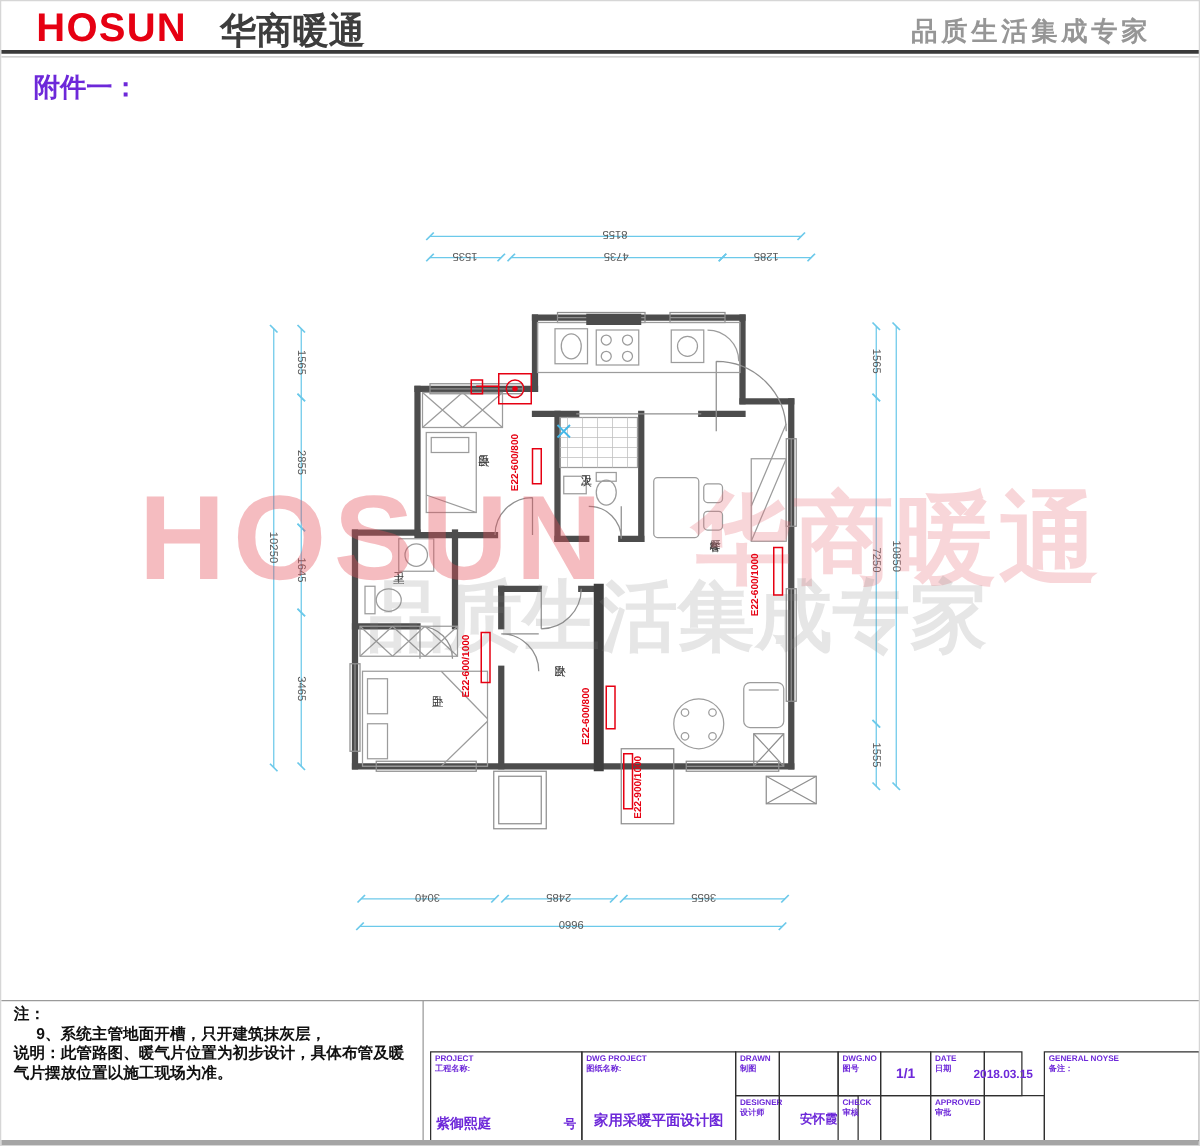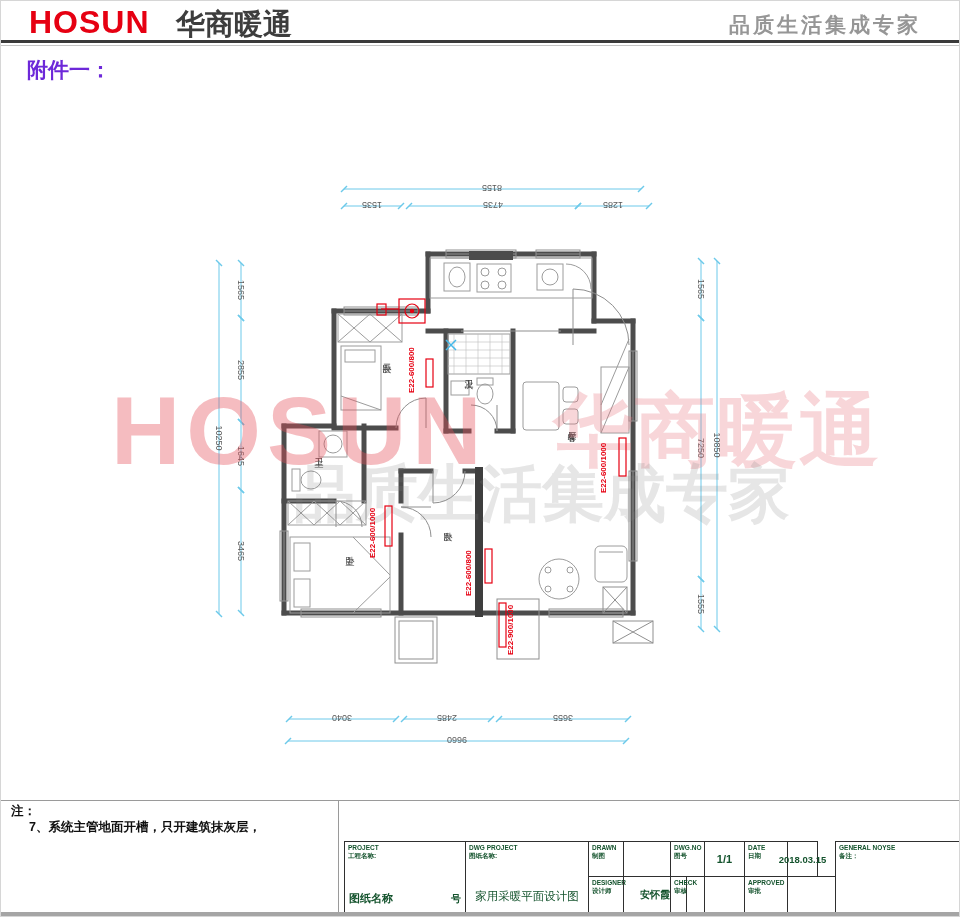--- a/index.html
+++ b/index.html
@@ -38,29 +38,29 @@
   .wm-brand{left:552px;top:390px;font-size:80px;letter-spacing:2px;color:rgba(233,120,128,.30);}
   .wm-slogan{left:293px;top:462px;font-size:62px;letter-spacing:0px;color:rgba(130,130,130,.20);}
   
   .panel-top{position:absolute;left:0;top:799px;width:960px;height:1px;background:#9a9a9a;}
   .panel-div{position:absolute;left:337px;top:799px;width:1px;height:113px;background:#9a9a9a;}
   .panel-bottom{position:absolute;left:0;top:911px;width:960px;height:6px;background:#a5a5a5;}
   .notes{position:absolute;left:10px;top:803px;width:322px;color:#101010;
          font-size:12.5px;font-weight:700;line-height:15.5px;}
   .notes .ind{padding-left:18px;}
   
-  .cell{position:absolute;border:1px solid #2f2f2f;box-sizing:border-box;color:#14532d;}
+  .cell{position:absolute;border:1px solid #2f2f2f;box-sizing:border-box;color:#6d28d9;}
   .cell .lab{position:absolute;left:3px;top:2px;font-size:6.5px;line-height:7.5px;font-weight:700;}
   .cc{display:flex;align-items:center;justify-content:center;height:100%;}
   .val-big{font-size:11px;font-weight:800;}
   .val-mid{font-size:10px;font-weight:700;}
   .val-date{font-size:9.5px;font-weight:700;}
   .proj-val{position:absolute;left:4px;bottom:6px;font-size:11px;font-weight:800;}
   .proj-suffix{position:absolute;right:4px;bottom:6px;font-size:10px;font-weight:700;}
-  .dwg-val{position:absolute;left:0;right:0;bottom:8px;text-align:center;font-size:11.5px;font-weight:400;}
+  .dwg-val{position:absolute;left:0;right:0;bottom:8px;text-align:center;font-size:11.5px;font-weight:700;}
 </style>
 </head>
 <body>
 
 <div class="page">
 
   <div class="header">
     <div class="logo">HOSUN</div>
     <div class="brand">华商暖通</div>
     <div class="slogan">品质生活集成专家</div>
@@ -291,27 +291,28 @@
 
     <rect class="red" x="498" y="602" width="7" height="44"></rect>
     <text class="redtxt" x="512" y="654" transform="rotate(-90,512,654)">E22-900/1000</text>
   </svg>
 
   <div class="panel-top"></div>
   <div class="panel-div"></div>
 
   <div class="notes">
     <div>注：</div>
-    <div class="ind">7、系统主管地面开槽，只开建筑抹灰层，</div>
+    <div class="ind">9、系统主管地面开槽，只开建筑抹灰层，</div>
+    <div>说明：此管路图、暖气片位置为初步设计，具体布管及暖气片摆放位置以施工现场为准。</div>
   </div>
 
   <div class="cell" style="left:343px;top:840px;width:122px;height:72px;">
     <div class="lab"><span>PROJECT</span><br>
       <span>工程名称:</span></div>
-    <div class="proj-val">图纸名称</div>
+    <div class="proj-val">紫御熙庭</div>
     <div class="proj-suffix">号</div>
   </div>
 
   <div class="cell" style="left:464px;top:840px;width:124px;height:72px;">
     <div class="lab"><span>DWG PROJECT</span><br>
       <span>图纸名称:</span></div>
     <div class="dwg-val">家用采暖平面设计图</div>
   </div>
 
   <div class="cell" style="left:587px;top:840px;width:36px;height:36px;">

